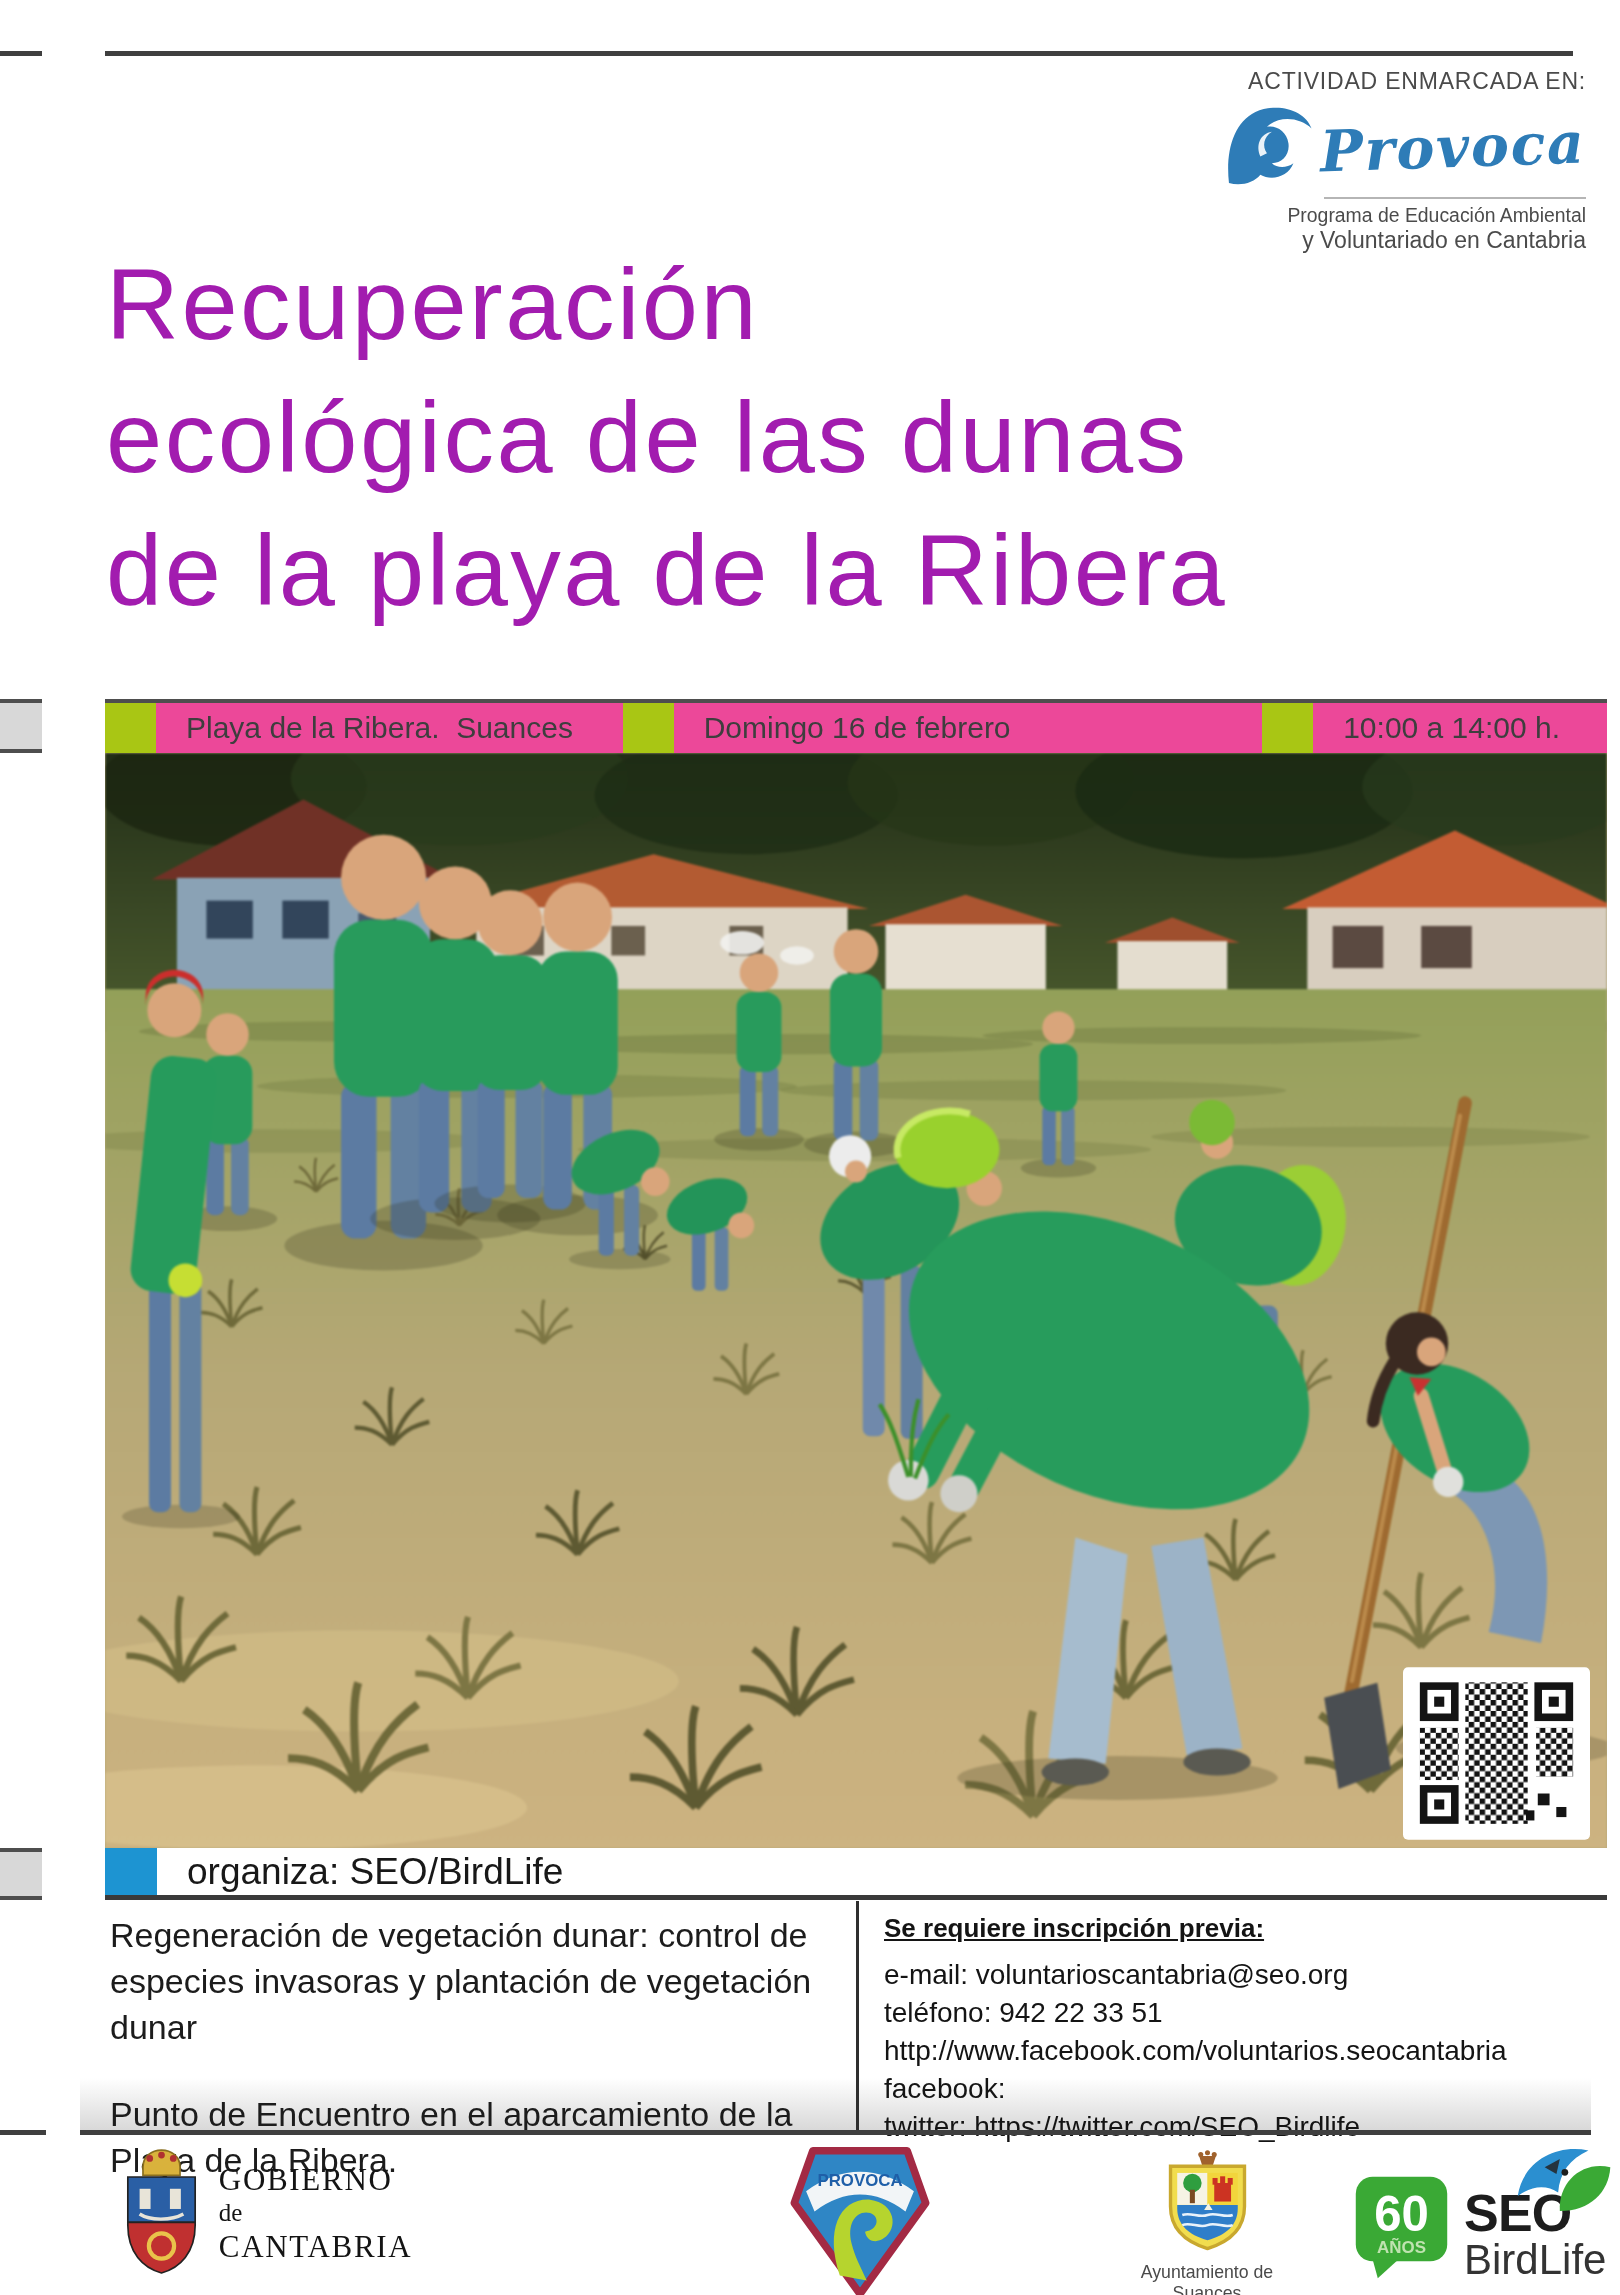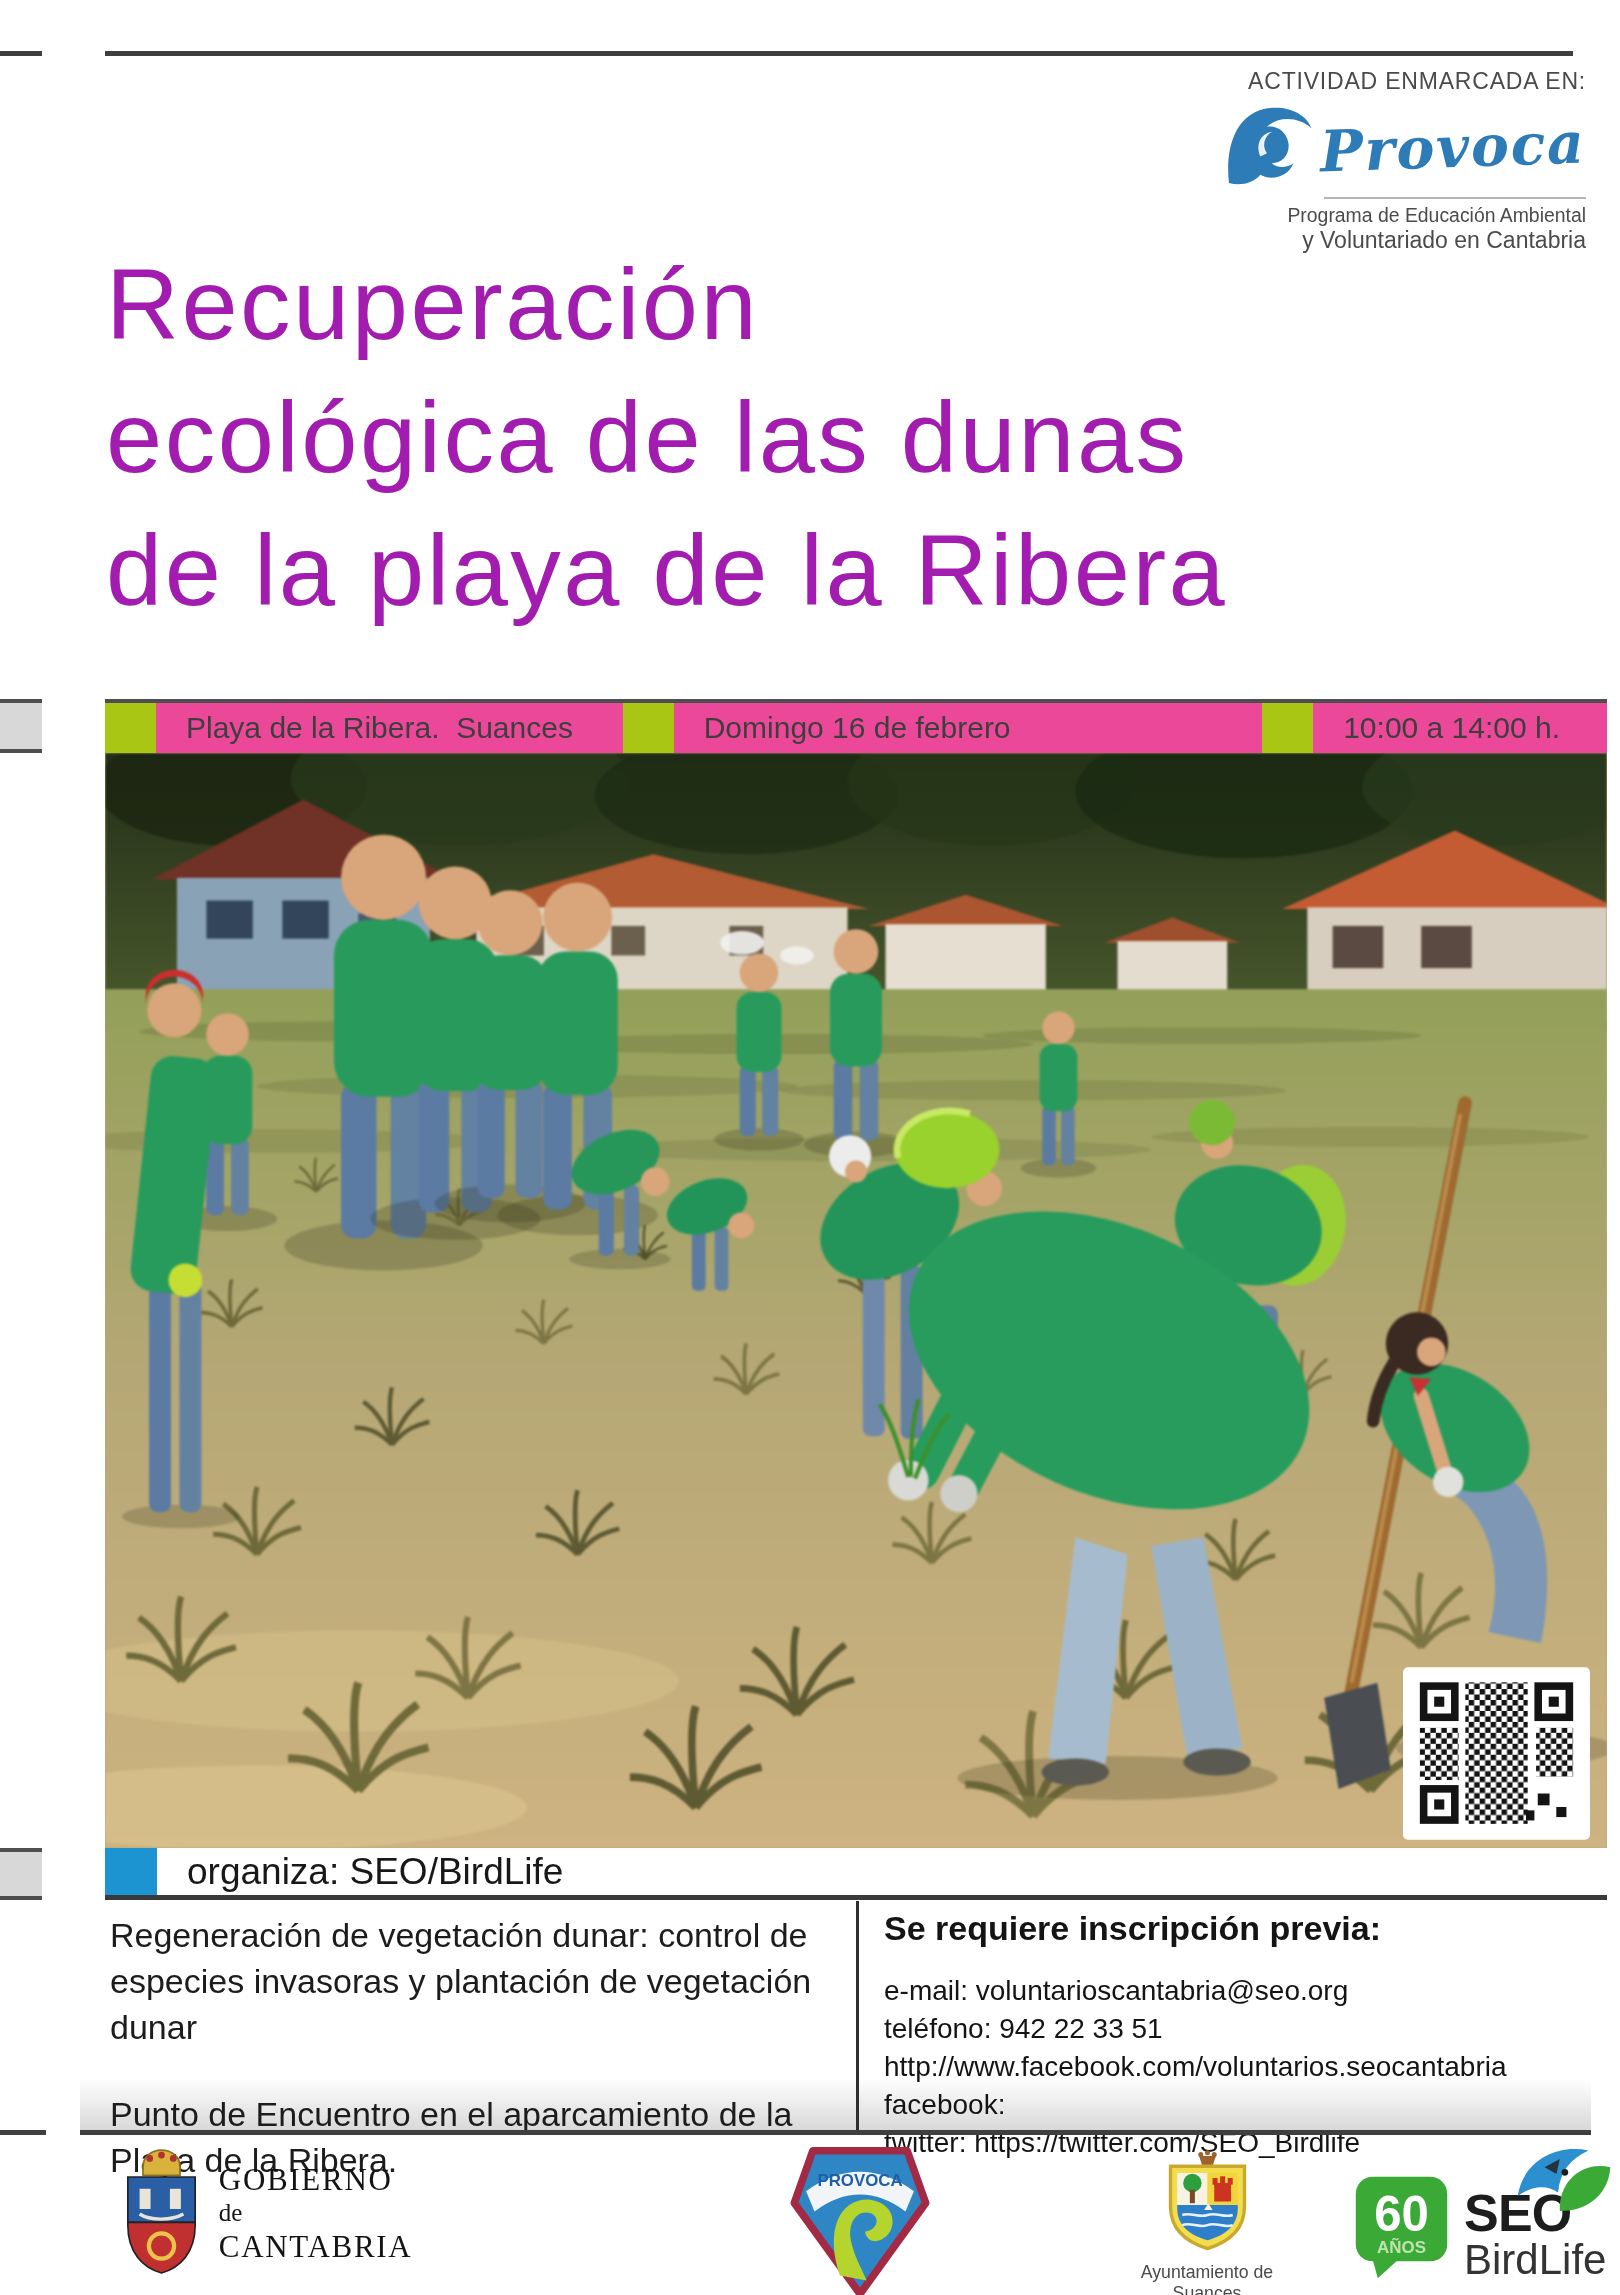--- a/index.html
+++ b/index.html
@@ -48,21 +48,21 @@
   .org-bar{left:105px;top:1848px;width:1502px;height:52px;background:#fff;
            border-bottom:5px solid #3a3a3a;box-sizing:border-box;display:flex;align-items:center;}
   .org-bar .sq{width:52px;height:100%;background:#1d94d2;flex:0 0 auto;}
   .org-bar .lbl{padding-left:30px;font-size:37px;color:#181818;}
 
   
   .det-left{left:110px;top:1912px;width:736px;color:#1c1c1c;font-size:34px;line-height:46px;}
   .det-left .p2{margin-top:41px;}
   .det-div{left:856px;top:1901px;width:3.4px;height:230px;background:#2e2e2e;}
   .det-right{left:884px;top:1909px;width:726px;color:#141414;}
-  .det-right .hd{font-size:34px;font-weight:bold;line-height:39px;margin-bottom:24px;}
+  .det-right .hd{font-size:26px;font-weight:bold;line-height:39px;margin-bottom:8px;text-decoration:underline;}
   .det-right .ln{font-size:28px;line-height:38px;}
   .fade-strip{left:80px;top:2078px;width:1511px;height:52px;
               background:linear-gradient(rgba(255,255,255,0),rgba(185,185,185,.55));}
 
   
   .rule-footer{left:80px;top:2130px;width:1511px;height:5px;}
   .rule-footer-stub{left:0;top:2130px;width:46px;height:5px;}
   .logo-gob{left:116px;top:2145px;display:flex;align-items:center;gap:11.8px;}
   .gob-text{font-family:Liberation Serif, serif;color:#141414;}
   .gob-text .l1,.gob-text .l3{font-size:31px;letter-spacing:1.7px;line-height:37px;}

